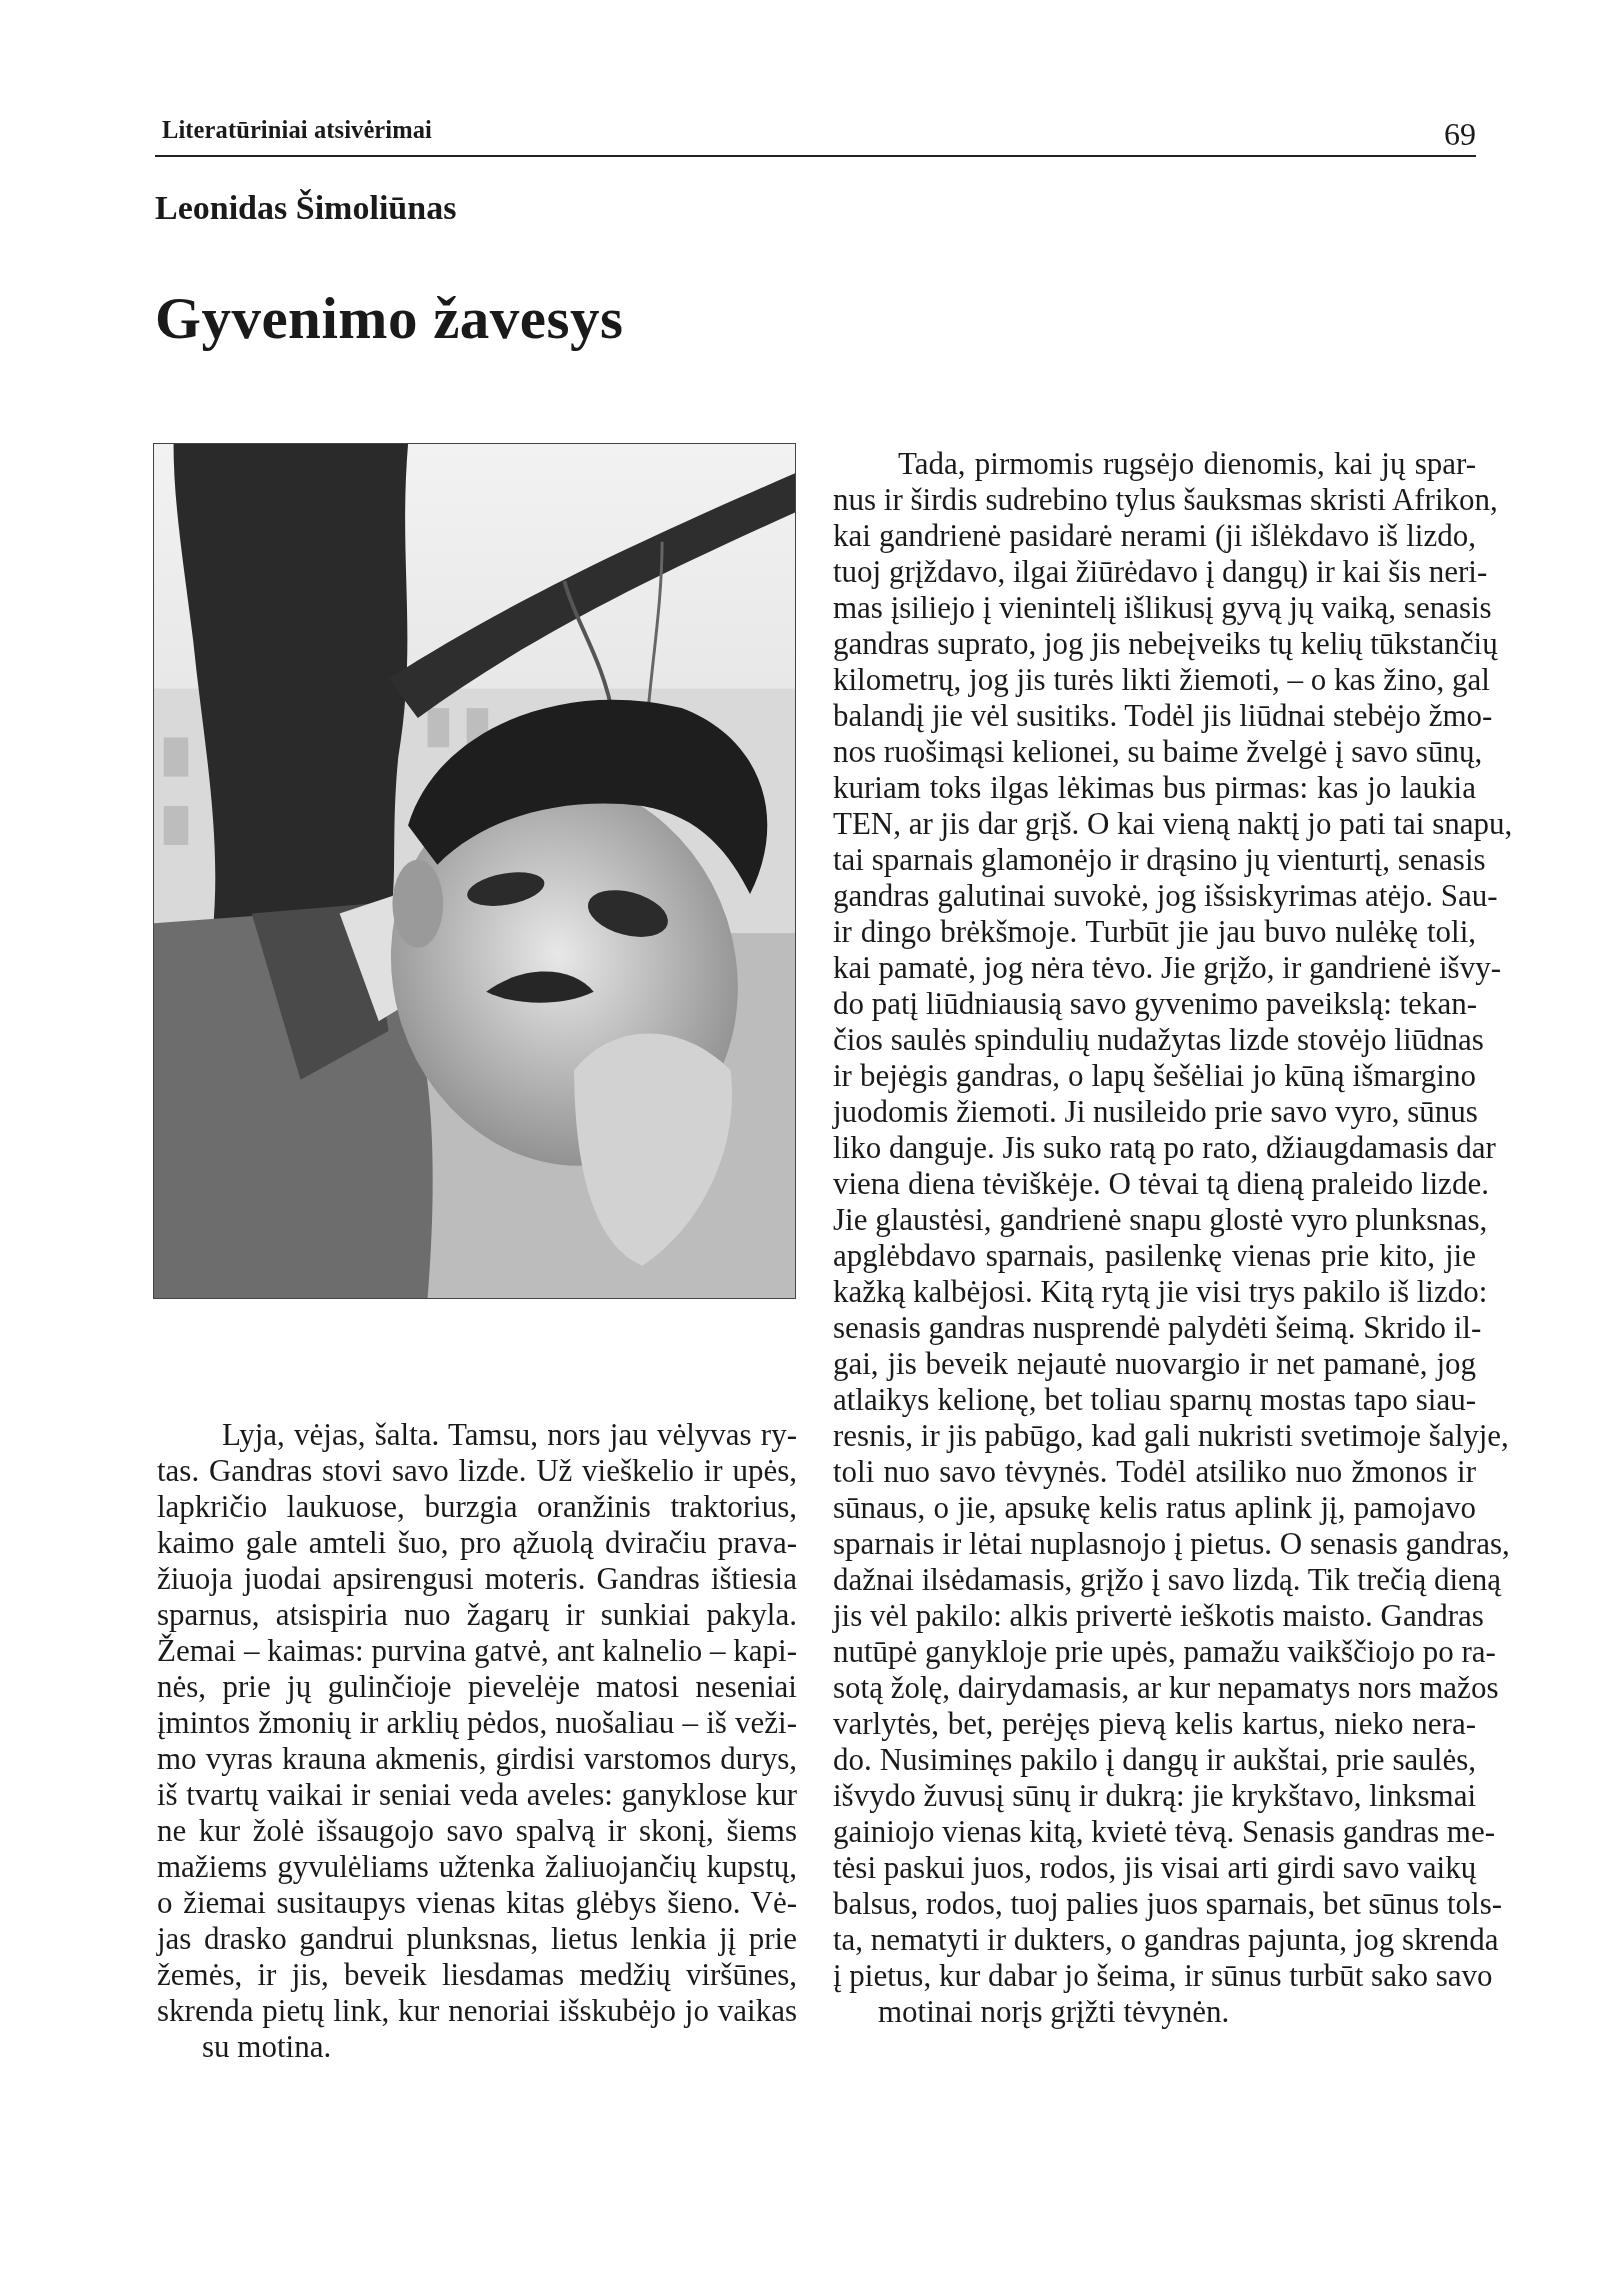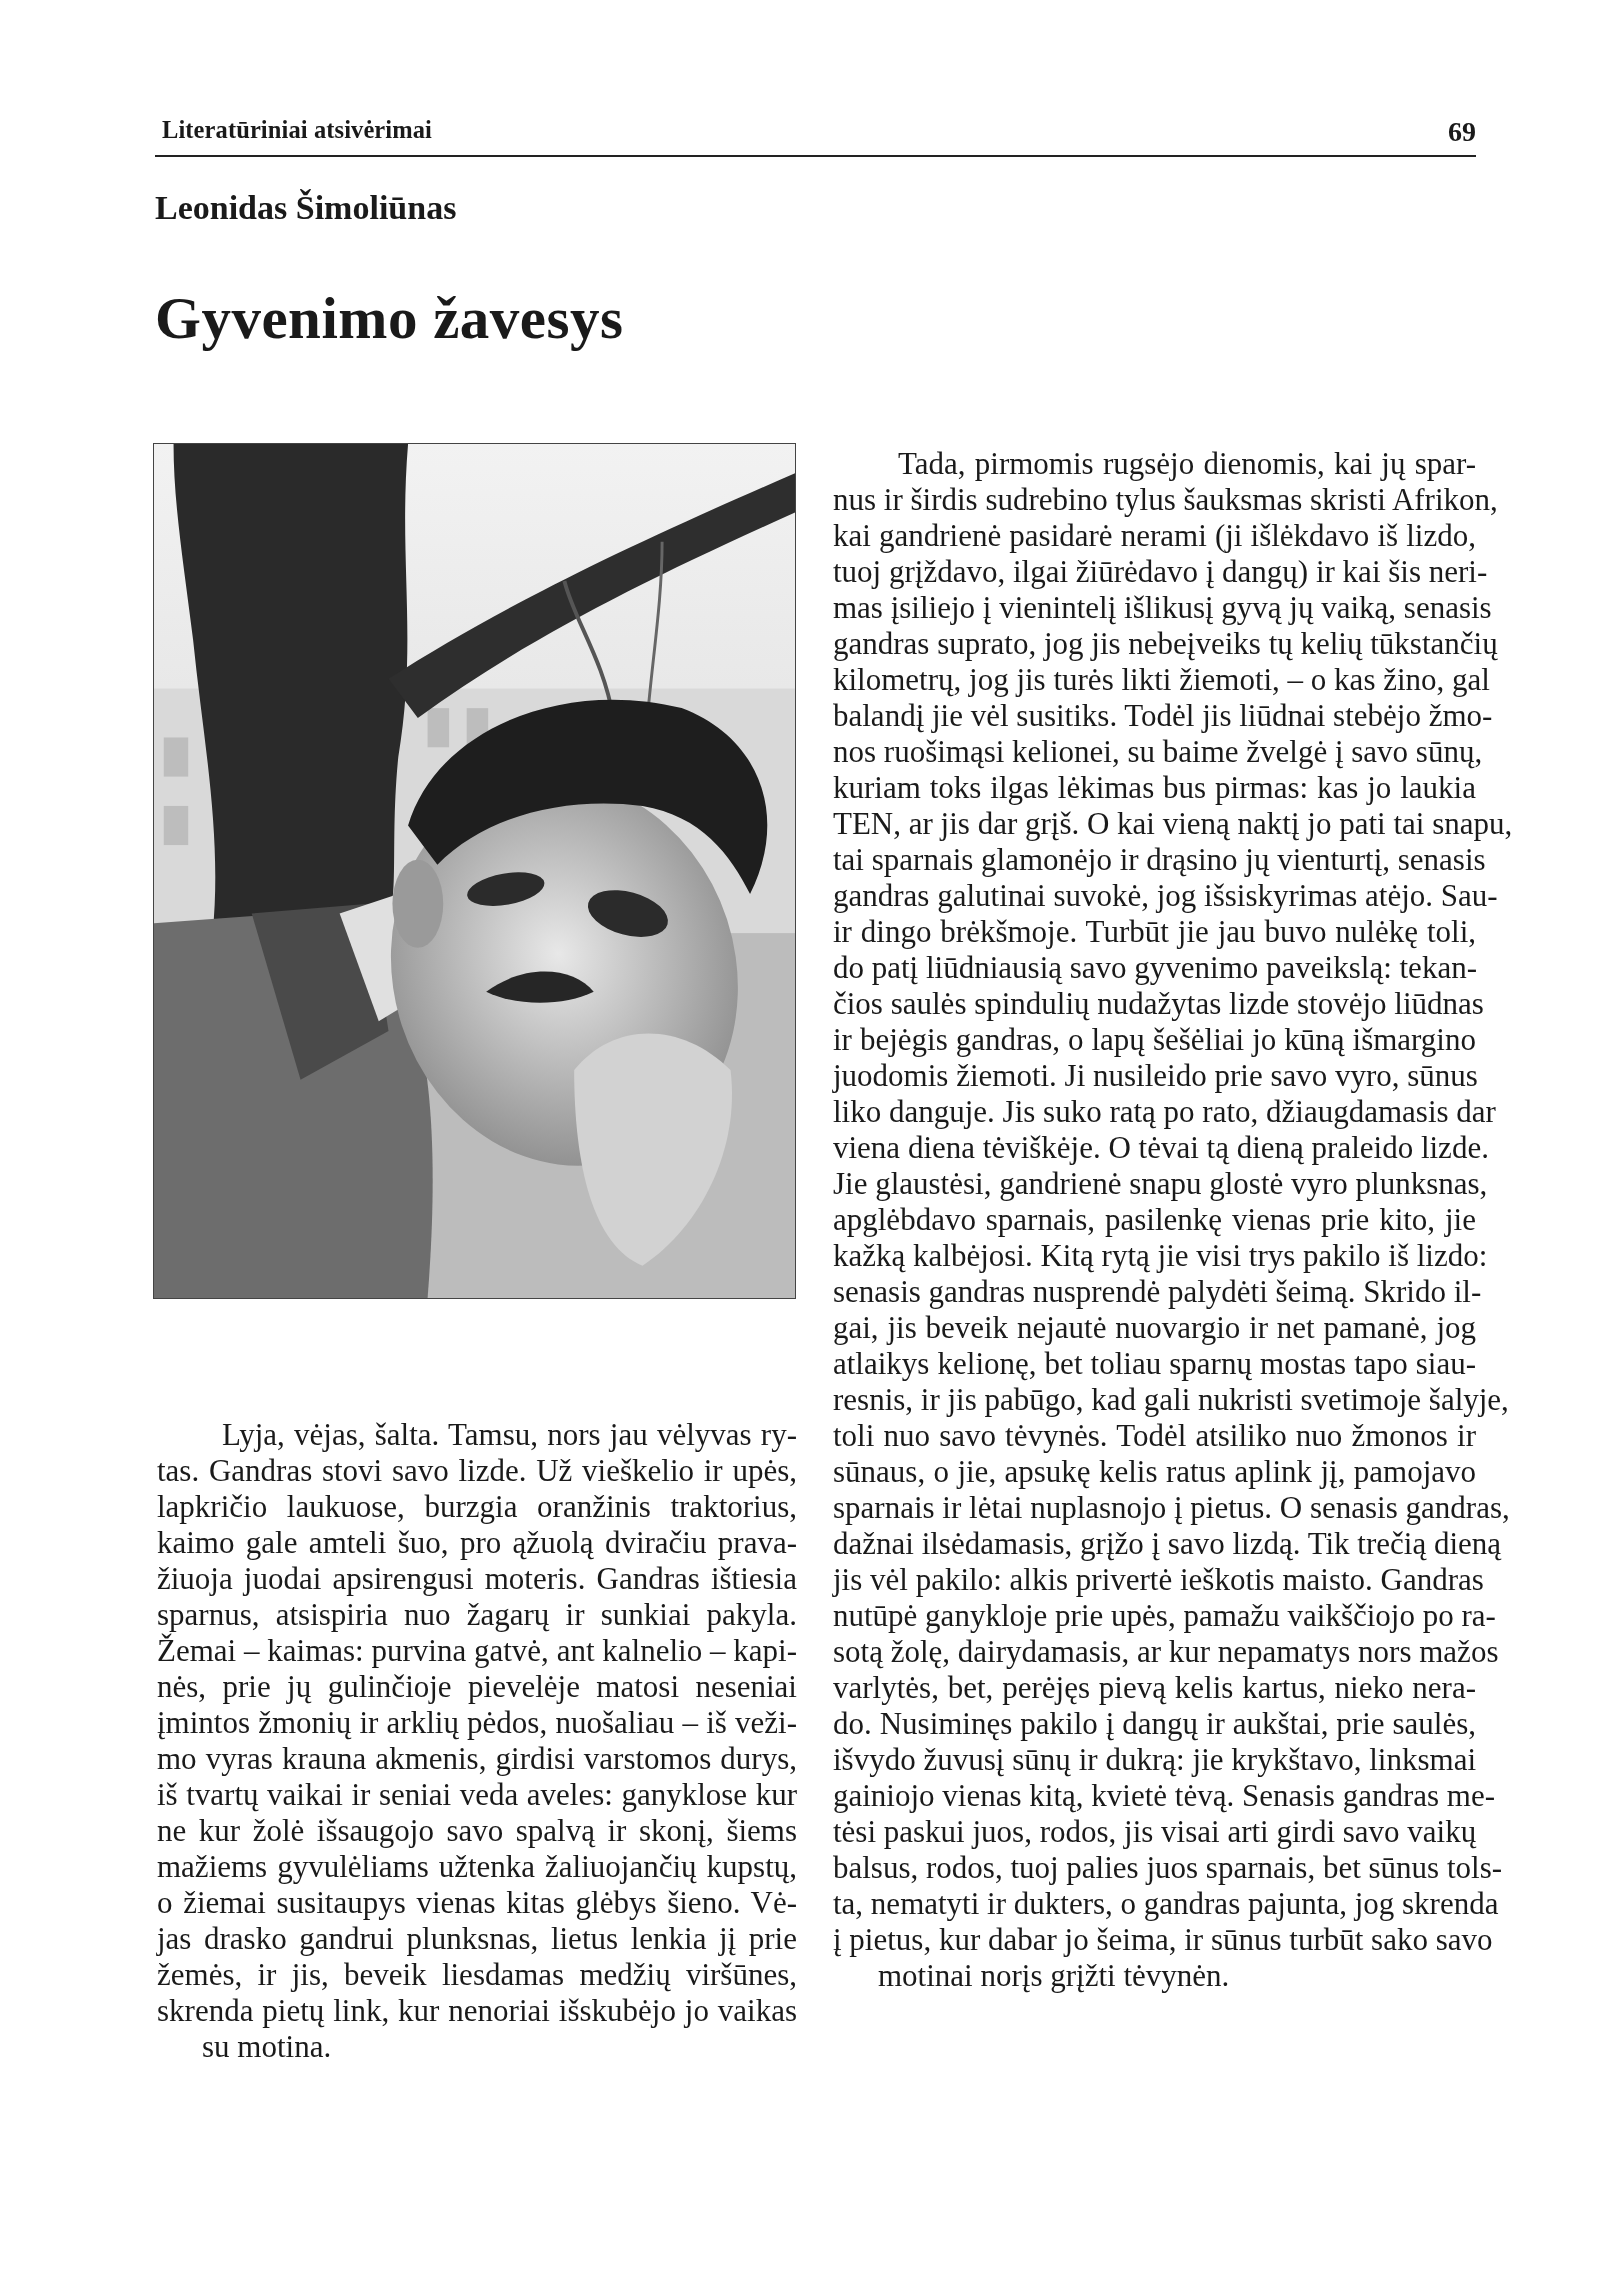--- a/index.html
+++ b/index.html
@@ -1,18 +1,18 @@
 <!DOCTYPE html>
 <html><head>
 <meta charset="utf-8">
 <style>
   html, body { margin: 0; padding: 0; background: #ffffff; }
   body { width: 1621px; height: 2293px; position: relative; overflow: hidden; color: #1a1a1a; font-family: "Liberation Serif", "DejaVu Serif", serif; }
   .running-head { position: absolute; left: 162px; top: 116px; font-size: 24.5px; font-weight: bold; letter-spacing: 0.1px; }
-  .page-num { position: absolute; right: 145px; top: 116px; font-size: 28px; font-weight: bold; }
+  .page-num { position: absolute; right: 145px; top: 116px; font-size: 32px; font-weight: normal; }
   .head-rule { position: absolute; left: 155px; top: 155px; width: 1321px; height: 2px; background: #222; }
   .author { position: absolute; left: 155px; top: 189px; font-size: 34px; font-weight: bold; text-align: center; }
   .title { position: absolute; left: 155px; top: 284px; font-size: 59px; font-weight: bold; letter-spacing: 0.5px; }
   .photo { position: absolute; left: 153px; top: 443px; width: 643px; height: 856px; border: 1px solid #444; box-sizing: border-box; overflow: hidden; background: #d6d6d6; }
   .photo svg { width: 100%; height: 100%; display: block; }
   .col { position: absolute; font-size: 31px; line-height: 36px; }
   .col-left { left: 157px; top: 1417px; width: 640px; }
   .col-right { left: 833px; top: 446px; width: 643px; }
   .ln { display: block; text-align: justify; text-align-last: justify; white-space: nowrap; height: 36px; }
   .ln.last { text-align-last: left; margin-left: 45px; }
@@ -97,20 +97,21 @@
   <span class="ln">mas įsiliejo į vienintelį išlikusį gyvą jų vaiką, senasis</span>
   <span class="ln">gandras suprato, jog jis nebeįveiks tų kelių tūkstančių</span>
   <span class="ln">kilometrų, jog jis turės likti žiemoti, – o kas žino, gal</span>
   <span class="ln">balandį jie vėl susitiks. Todėl jis liūdnai stebėjo žmo-</span>
   <span class="ln">nos ruošimąsi kelionei, su baime žvelgė į savo sūnų,</span>
   <span class="ln">kuriam toks ilgas lėkimas bus pirmas: kas jo laukia</span>
   <span class="ln">TEN, ar jis dar grįš. O kai vieną naktį jo pati tai snapu,</span>
   <span class="ln">tai sparnais glamonėjo ir drąsino jų vienturtį, senasis</span>
   <span class="ln">gandras galutinai suvokė, jog išsiskyrimas atėjo. Sau-</span>
   <span class="ln">ir dingo brėkšmoje. Turbūt jie jau buvo nulėkę toli,</span>
+  <span class="ln">kai pamatė, jog nėra tėvo. Jie grįžo, ir gandrienė išvy-</span>
   <span class="ln">do patį liūdniausią savo gyvenimo paveikslą: tekan-</span>
   <span class="ln">čios saulės spindulių nudažytas lizde stovėjo liūdnas</span>
   <span class="ln">ir bejėgis gandras, o lapų šešėliai jo kūną išmargino</span>
   <span class="ln">juodomis žiemoti. Ji nusileido prie savo vyro, sūnus</span>
   <span class="ln">liko danguje. Jis suko ratą po rato, džiaugdamasis dar</span>
   <span class="ln">viena diena tėviškėje. O tėvai tą dieną praleido lizde.</span>
   <span class="ln">Jie glaustėsi, gandrienė snapu glostė vyro plunksnas,</span>
   <span class="ln">apglėbdavo sparnais, pasilenkę vienas prie kito, jie</span>
   <span class="ln">kažką kalbėjosi. Kitą rytą jie visi trys pakilo iš lizdo:</span>
   <span class="ln">senasis gandras nusprendė palydėti šeimą. Skrido il-</span>

